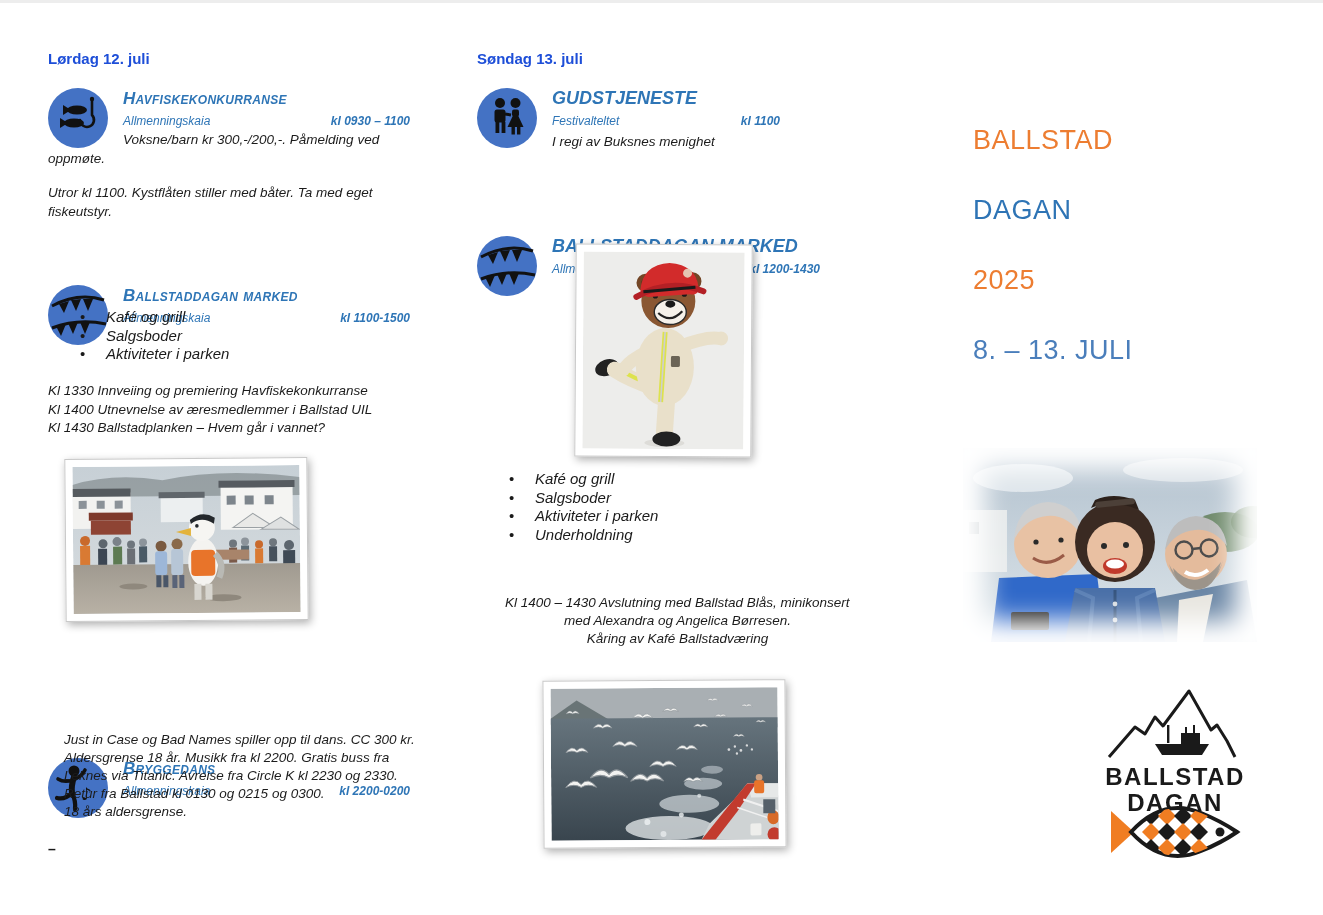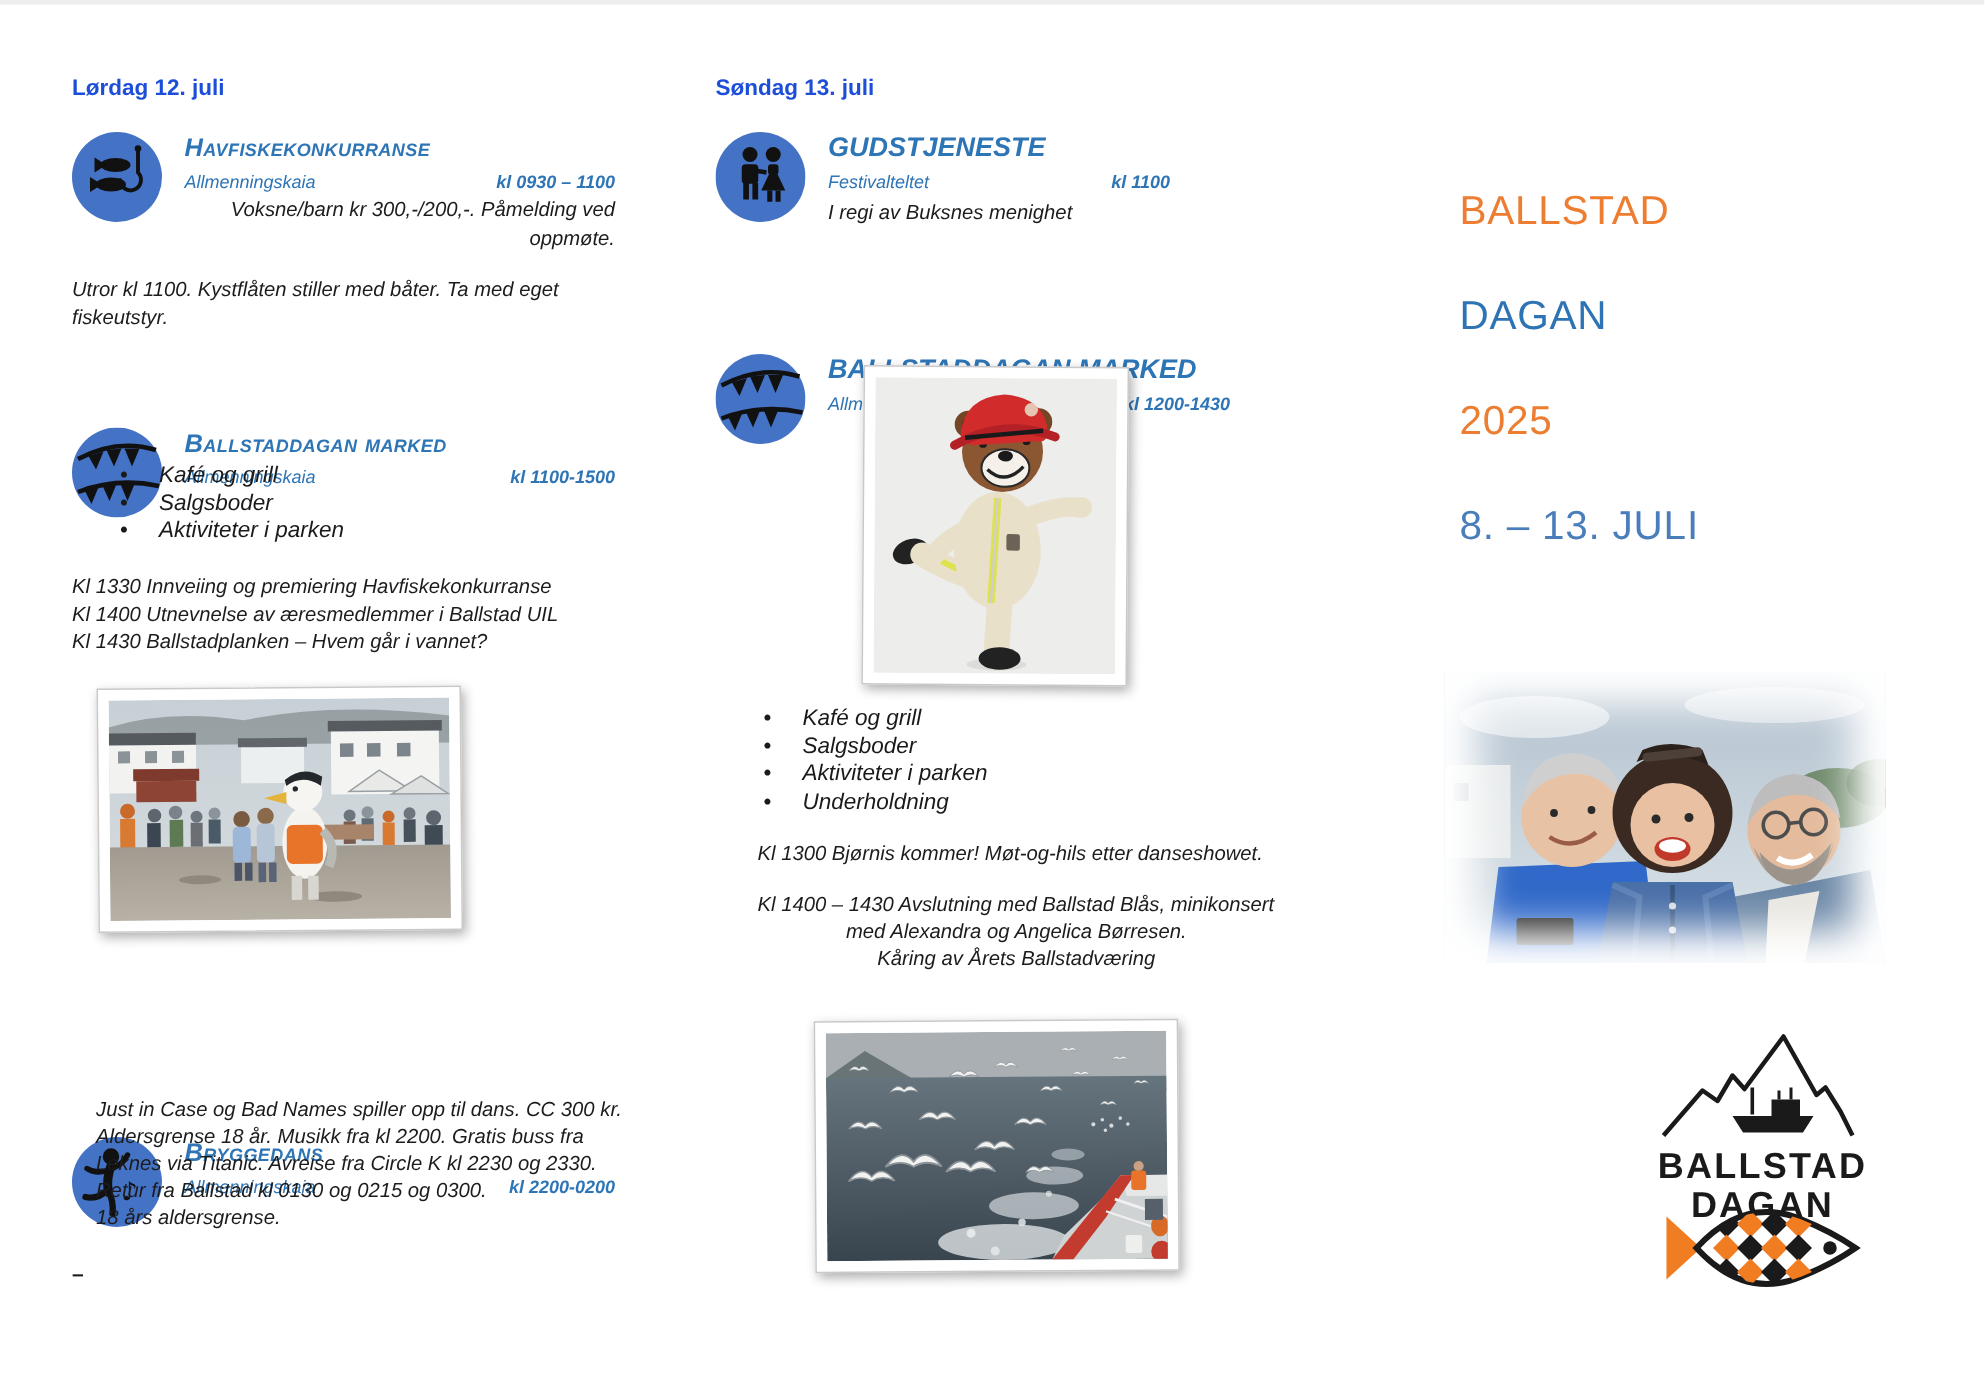--- a/index.html
+++ b/index.html
@@ -17,21 +17,21 @@
   .event .circ{position:absolute;left:0;top:0;width:60px;height:60px;}
   .etext{margin-left:75px;}
   .evtitle{font-size:17px;font-style:italic;font-weight:700;color:#2e75b6;line-height:21px;}
   .sc{font-variant:small-caps;letter-spacing:.3px;}
   .locrow{display:flex;font-size:12px;font-style:italic;color:#2e75b6;line-height:24px;}
   .locrow .t{margin-left:auto;font-weight:bold;}
   .w-sat{width:287px;}
   .w-sun1{width:228px;align-items:center;}
   .w-sun2{width:268px;}
   .body-it{font-size:13.5px;font-style:italic;line-height:18.5px;color:#1c1c1c;}
-  .hang{text-indent:75px;text-align:right;}
+  .hang{text-indent:75px;}
   .blist{margin:0 0 0 32px;padding:0;list-style:none;}
   .blist li{position:relative;padding-left:26px;font-size:15px;font-style:italic;line-height:18.5px;}
   .blist li::before{content:"\2022";position:absolute;left:0;top:0;font-style:normal;}
   .center{text-align:center;}
   
   .coverline{font-size:27px;letter-spacing:.5px;line-height:30px;}
   
   .photo{position:absolute;background:#fff;padding:7px;border:1px solid #c9c9c9;
          box-shadow:2px 3px 8px rgba(0,0,0,.32);}
   .photo svg{display:block;}
@@ -291,26 +291,25 @@
     </svg>
   </div>
 
   <ul class="blist abs" style="top:470px;left:0;">
     <li>Kafé og grill</li>
     <li>Salgsboder</li>
     <li>Aktiviteter i parken</li>
     <li>Underholdning</li>
   </ul>
 
-  <div class="abs body-it" style="top:560px;left:28px;width:345px;">Kl 1300 Bjørnis kommer! Møt-og-hils etter danseshowet.</div>
 
   <div class="abs body-it" style="top:594px;left:28px;width:345px;line-height:18px;">
     <div>Kl 1400 – 1430 Avslutning med Ballstad Blås, minikonsert</div>
     <div class="center">med Alexandra og Angelica Børresen.</div>
-    <div class="center">Kåring av Årets Ballstadværing</div>
+    <div class="center">Kåring av Kafé Ballstadværing</div>
   </div>
 
   <div class="photo" style="top:680px;left:66px;transform:rotate(-0.4deg);">
     <svg width="227" height="152" viewBox="0 0 227 152">
       <defs>
         <linearGradient id="sea" x1="0" y1="0" x2="0" y2="1">
           <stop offset="0" stop-color="#66747d"></stop>
             <stop offset="1" stop-color="#39454e"></stop>
         </linearGradient>
         <g id="gull">

